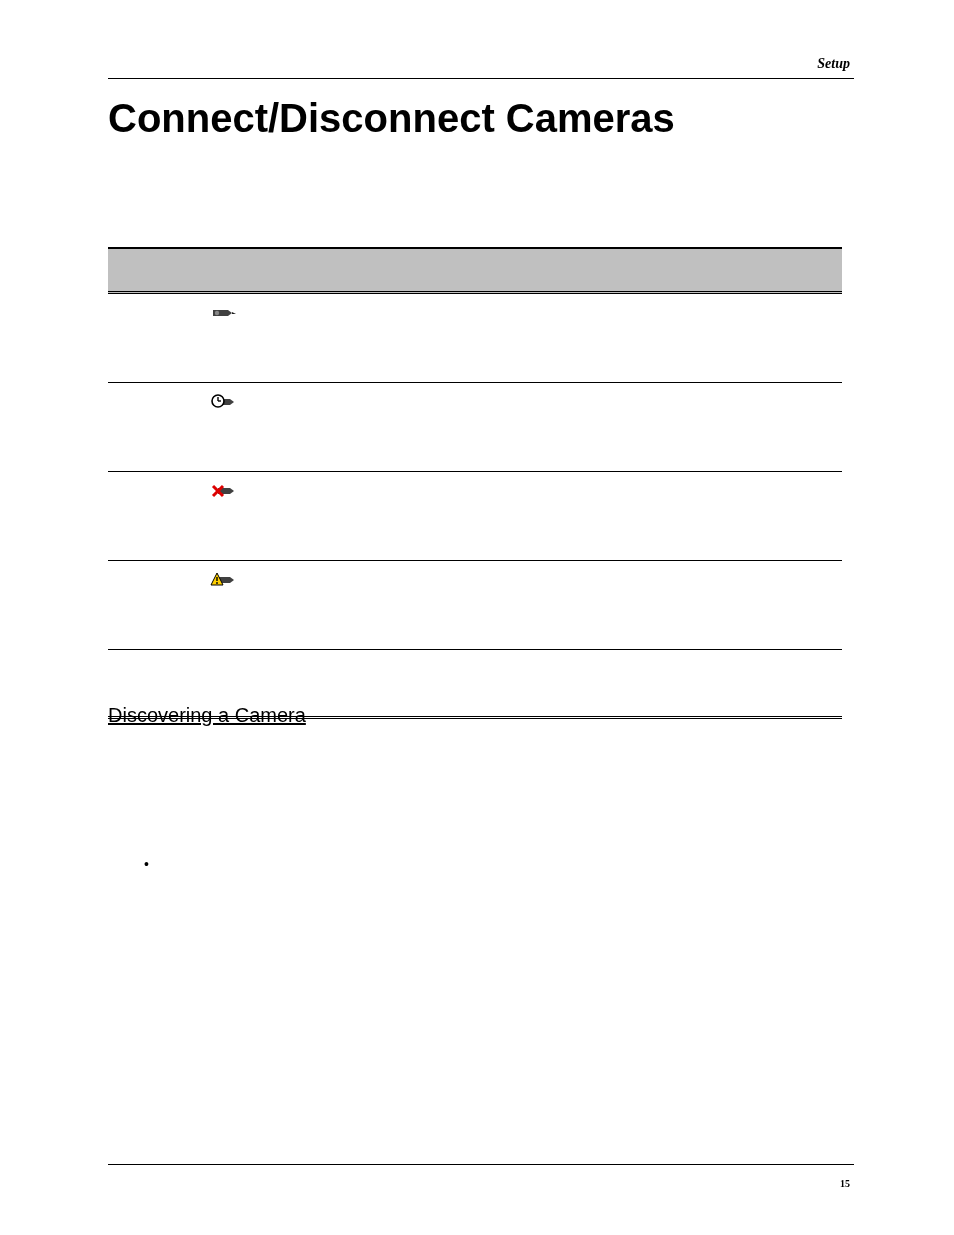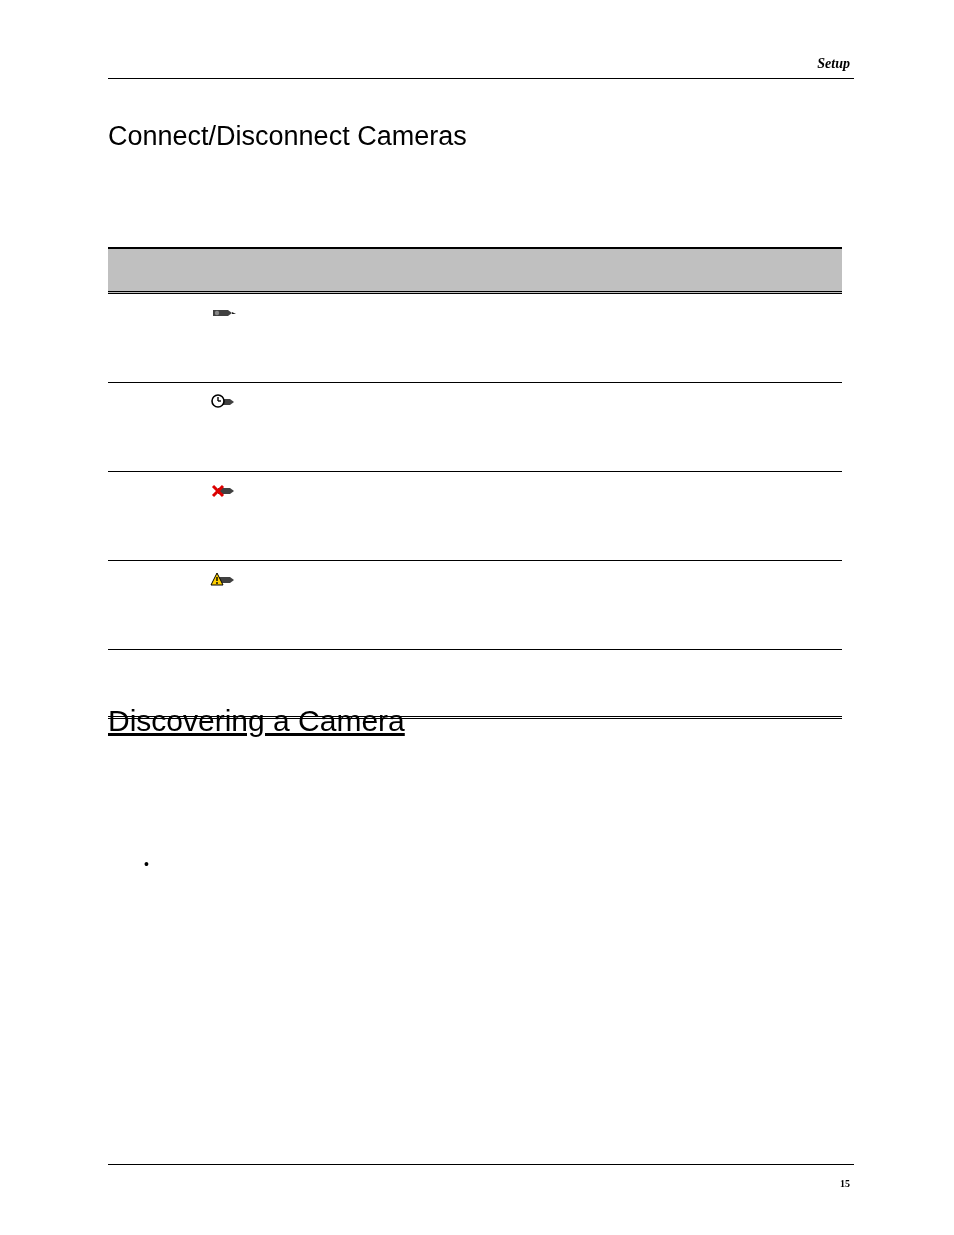--- a/index.html
+++ b/index.html
@@ -30,24 +30,24 @@
     .header-rule {
       position: absolute;
       top: 78px;
       left: 108px;
       right: 100px;
       height: 0;
       border-top: 1px solid #000;
     }
     .h1 {
       position: absolute;
-      top: 121px;
-      left: 108px;
-      font-size: 27px;
-      font-weight: 400;
+      top: 96px;
+      left: 108px;
+      font-size: 40px;
+      font-weight: 700;
       font-family: Arial, Helvetica, sans-serif;
     }
     .table {
       position: absolute;
       top: 247px;
       left: 108px;
       right: 112px;
       border-top: 2px solid #000;
     }
     .thead-row {
@@ -84,21 +84,21 @@
       flex: 1;
     }
     .icon-svg {
       width: 30px;
       height: 22px;
     }
     .h2 {
       position: absolute;
       top: 704px;
       left: 108px;
-      font-size: 30px;
+      font-size: 20px;
       font-weight: 400;
       text-decoration: underline;
       font-family: Arial, Helvetica, sans-serif;
     }
     .bullet {
       position: absolute;
       top: 856px;
       left: 144px;
       font-size: 14px;
     }

